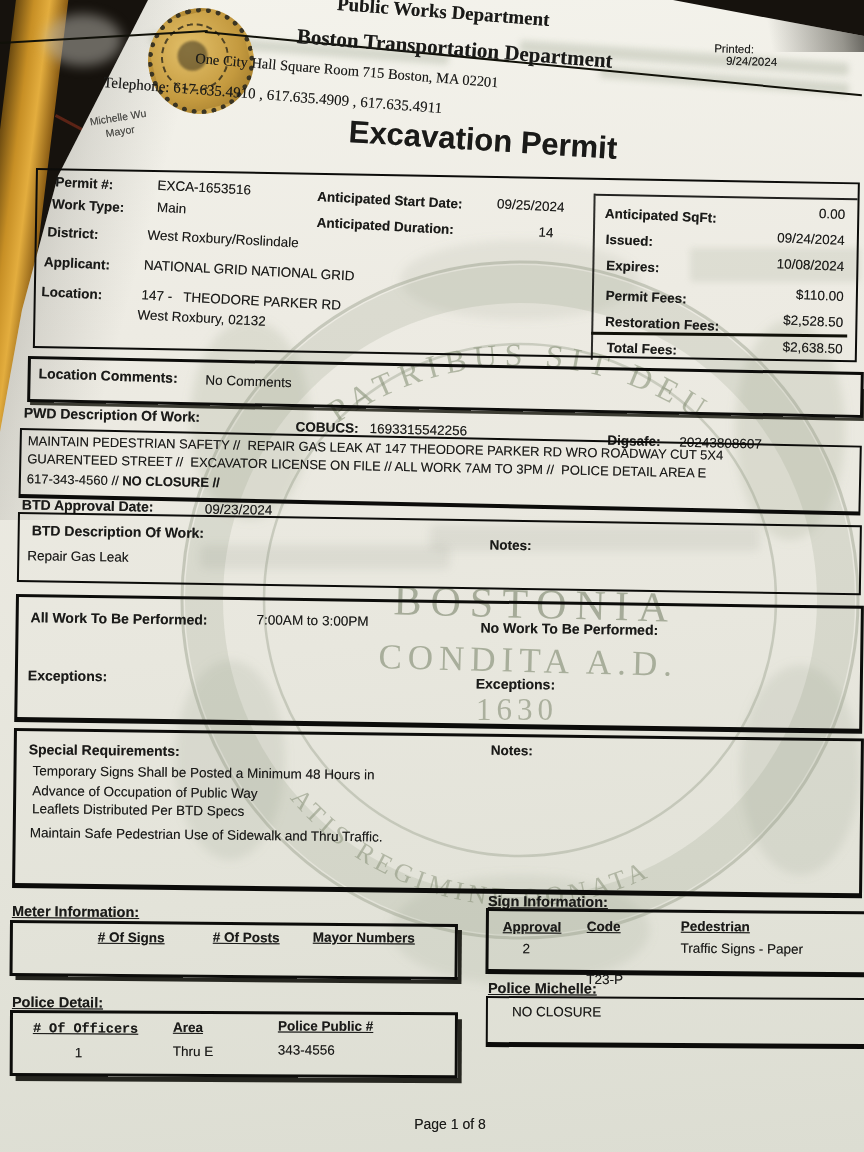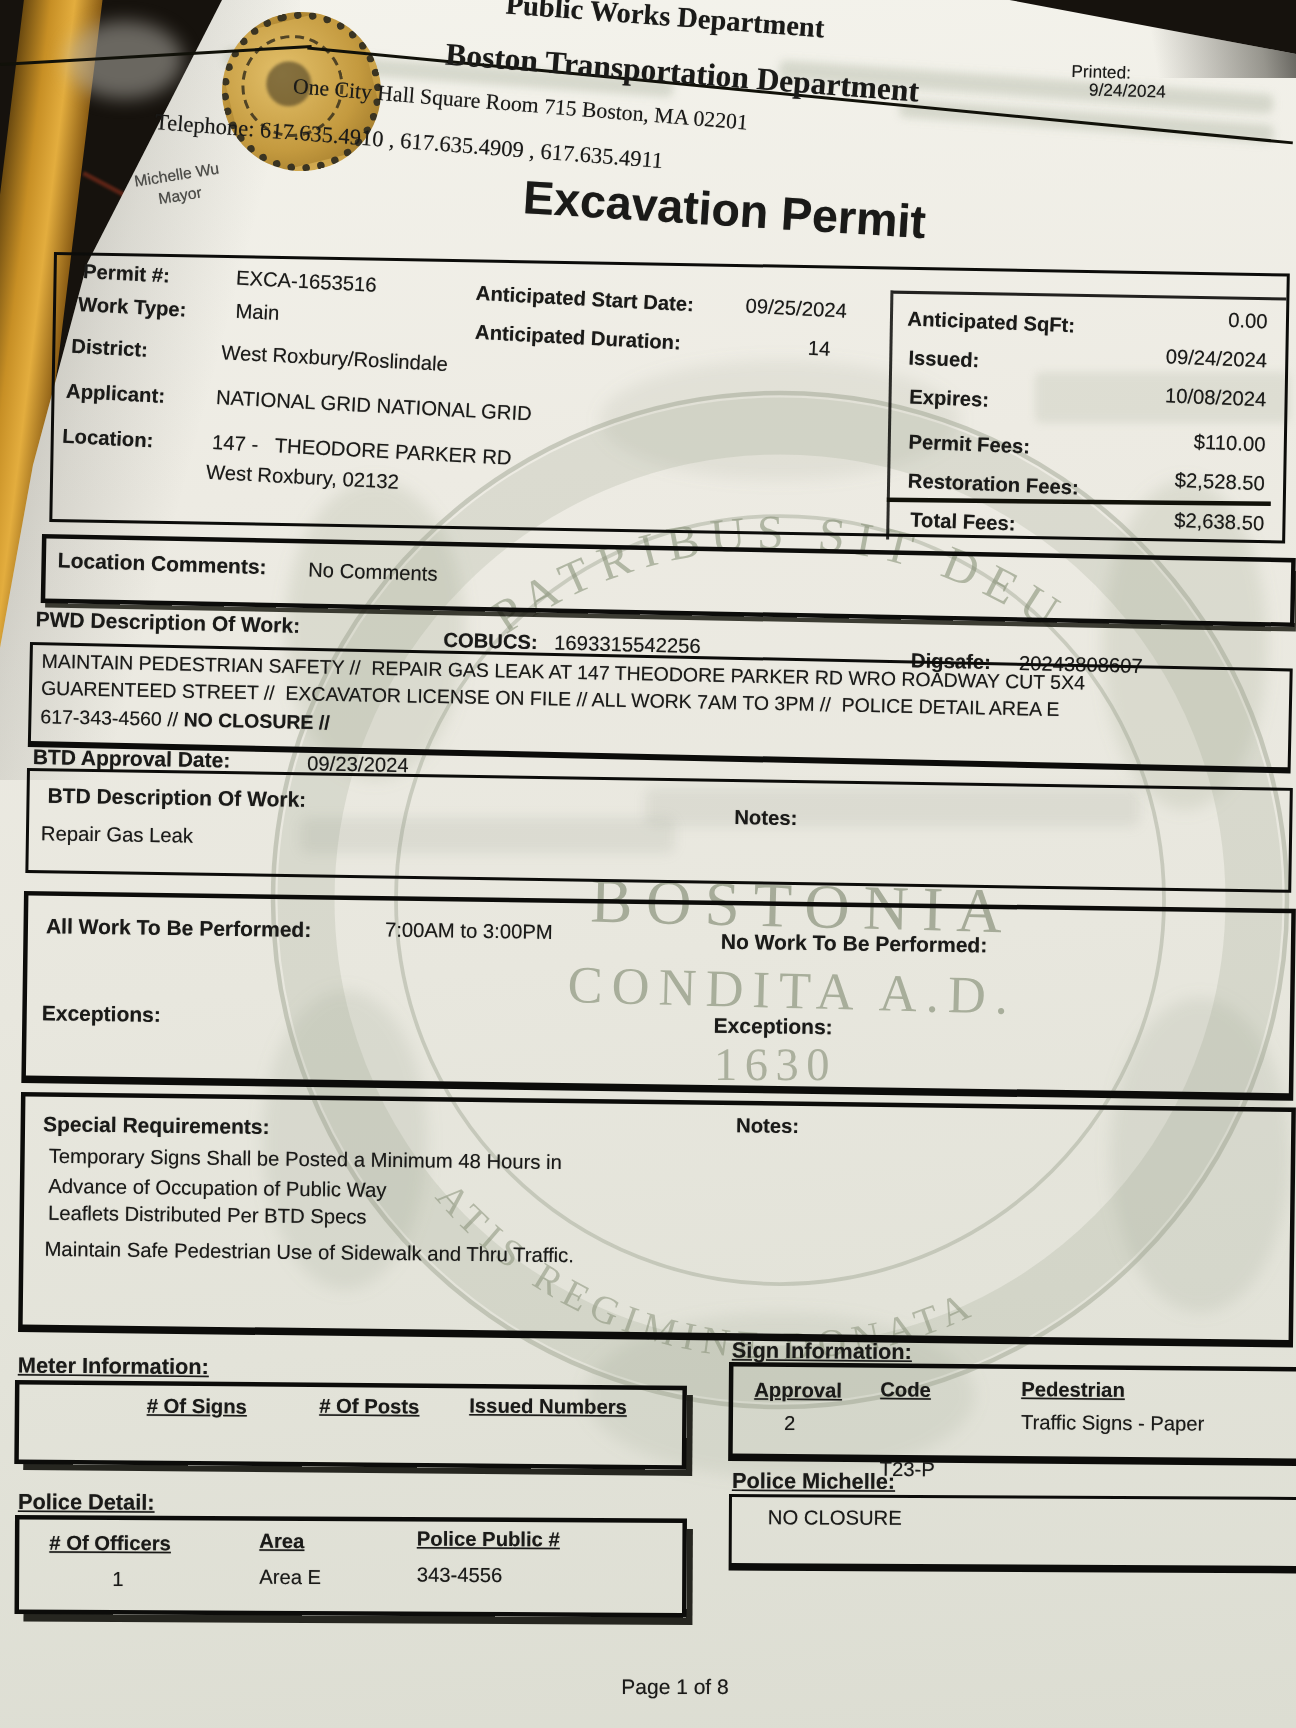--- a/index.html
+++ b/index.html
@@ -226,43 +226,43 @@
     <div class="abs val t" style="left:16px;top:32px;">Temporary Signs Shall be Posted a Minimum 48 Hours in</div>
     <div class="abs val t" style="left:16px;top:52px;">Advance of Occupation of Public Way</div>
     <div class="abs val t" style="left:16px;top:70px;">Leaflets Distributed Per BTD Specs</div>
     <div class="abs val t" style="left:14px;top:94px;">Maintain Safe Pedestrian Use of Sidewalk and Thru Traffic.</div>
   </div>
 
   <div class="abs sect-title t rot" style="left:12px;top:903px;transform:rotate(.5deg);">Meter Information:</div>
   <div class="box rot" style="left:10px;top:920px;width:442px;height:50px;transform:rotate(.5deg);box-shadow:5px 5px 0 -1px rgba(18,18,12,.9);">
     <span class="abs hu t" style="left:85px;top:6px;"># Of Signs</span>
     <span class="abs hu t" style="left:200px;top:5px;"># Of Posts</span>
-    <span class="abs hu t" style="left:300px;top:4px;">Issued Numbers</span>
+    <span class="abs hu t" style="left:300px;top:4px;">Mayor Numbers</span>
   </div>
 
   <div class="abs sect-title t rot" style="left:488px;top:893px;transform:rotate(.5deg);">Sign Information:</div>
   <div class="box rot" style="left:486px;top:908px;width:378px;height:58px;border-bottom-width:5px;transform:rotate(.5deg);">
     <span class="abs hu t" style="left:14px;top:8px;">Approval</span>
     <span class="abs hu t" style="left:98px;top:7px;">Code</span>
     <span class="abs hu t" style="left:192px;top:6px;">Pedestrian</span>
     <span class="abs val t" style="left:34px;top:30px;">2</span>
     <span class="abs val t" style="left:98px;top:29px;margin-top:31px;">T23-P</span>
     <span class="abs val t" style="left:192px;top:28px;">Traffic Signs - Paper</span>
   </div>
 
   <div class="abs sect-title t rot" style="left:488px;top:980px;transform:rotate(.3deg);">Police Michelle:</div>
   <div class="box rot" style="left:486px;top:996px;width:378px;height:44px;border-width:2.5px;border-bottom-width:5px;transform:rotate(.3deg);">
     <span class="abs val t" style="left:24px;top:6px;">NO CLOSURE</span>
   </div>
 
   <div class="abs sect-title t rot" style="left:12px;top:994px;transform:rotate(.3deg);">Police Detail:</div>
   <div class="box rot" style="left:10px;top:1010px;width:442px;height:60px;transform:rotate(.3deg);box-shadow:5px 6px 0 -1px rgba(18,18,12,.9);">
-    <span class="abs hu t" style="left:20px;top:8px;"># Of Officers</span>
+    <span class="abs hu t" style="left:20px;top:8px;font-family:Liberation Mono, monospace;"># Of Officers</span>
     <span class="abs hu t" style="left:160px;top:6px;">Area</span>
     <span class="abs hu t" style="left:265px;top:4px;">Police Public #</span>
     <span class="abs val t" style="left:62px;top:32px;">1</span>
-    <span class="abs val t" style="left:160px;top:30px;">Area E</span>
+    <span class="abs val t" style="left:160px;top:30px;">Thru E</span>
     <span class="abs val t" style="left:265px;top:28px;">343-4556</span>
   </div>
 
   <div class="abs val t" style="left:350px;top:1116px;width:200px;text-align:center;font-size:14px;">Page 1 of 8</div>
 
 </div>
 
 </body></html>

